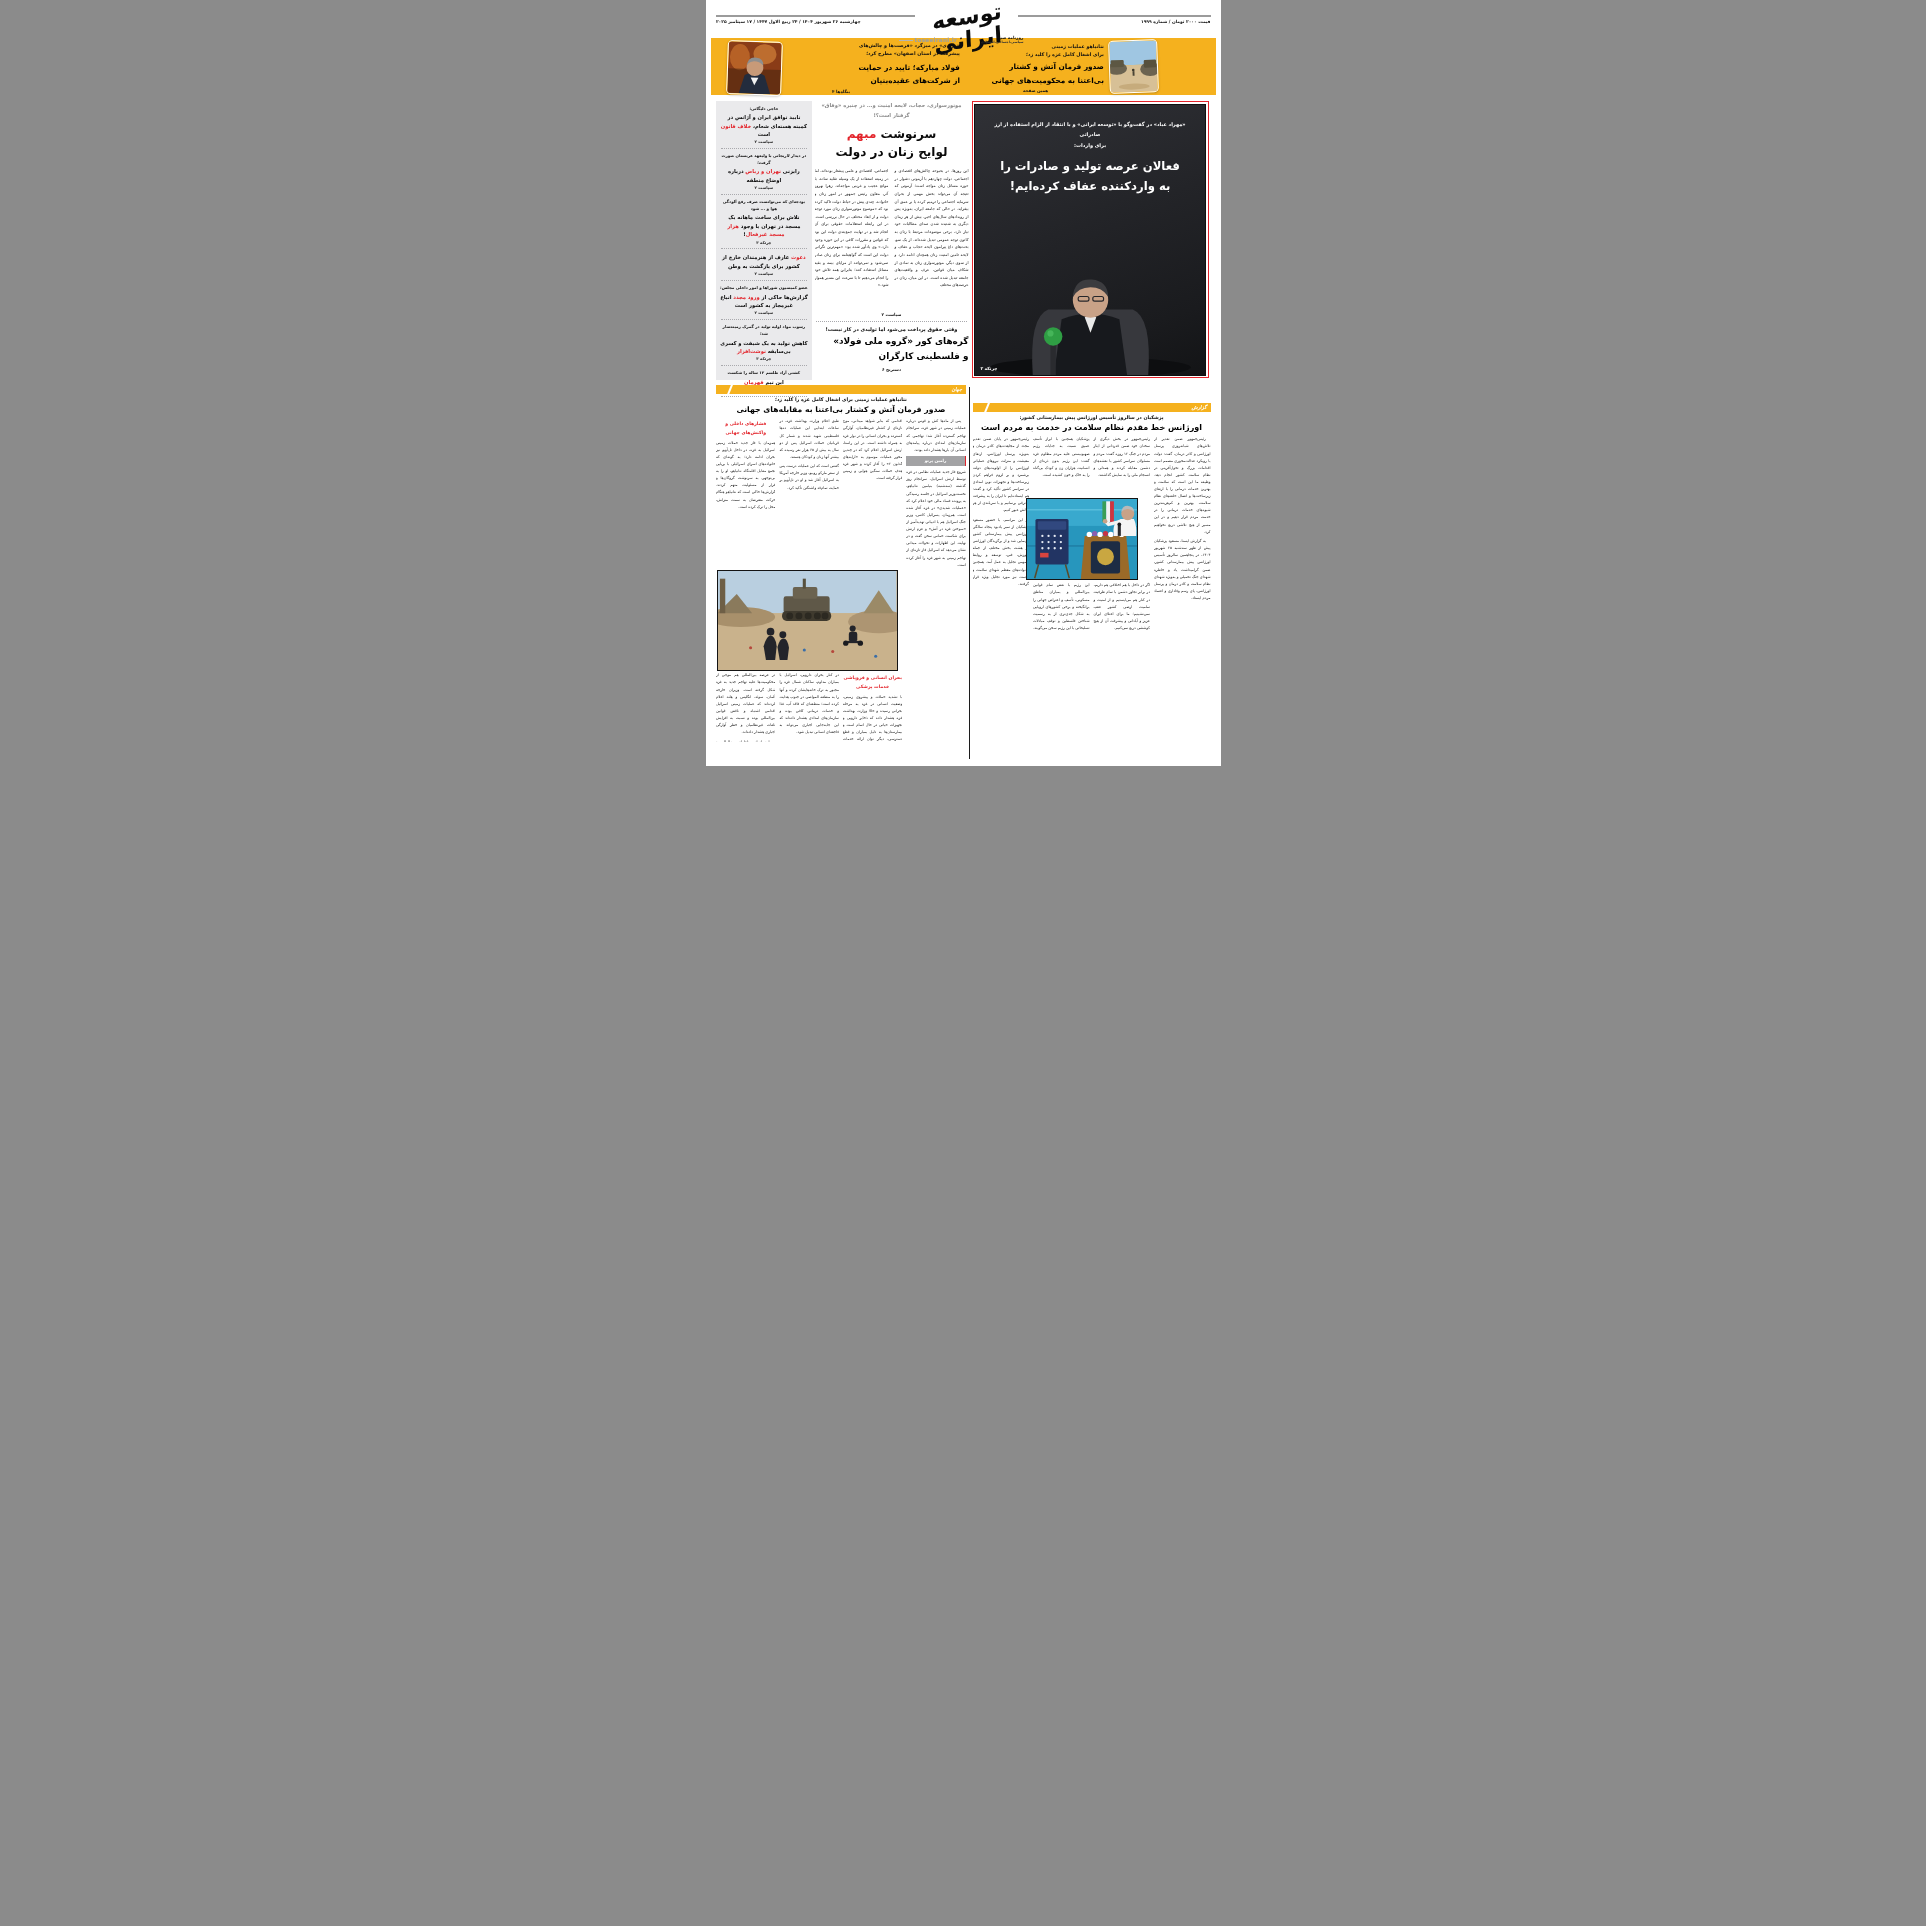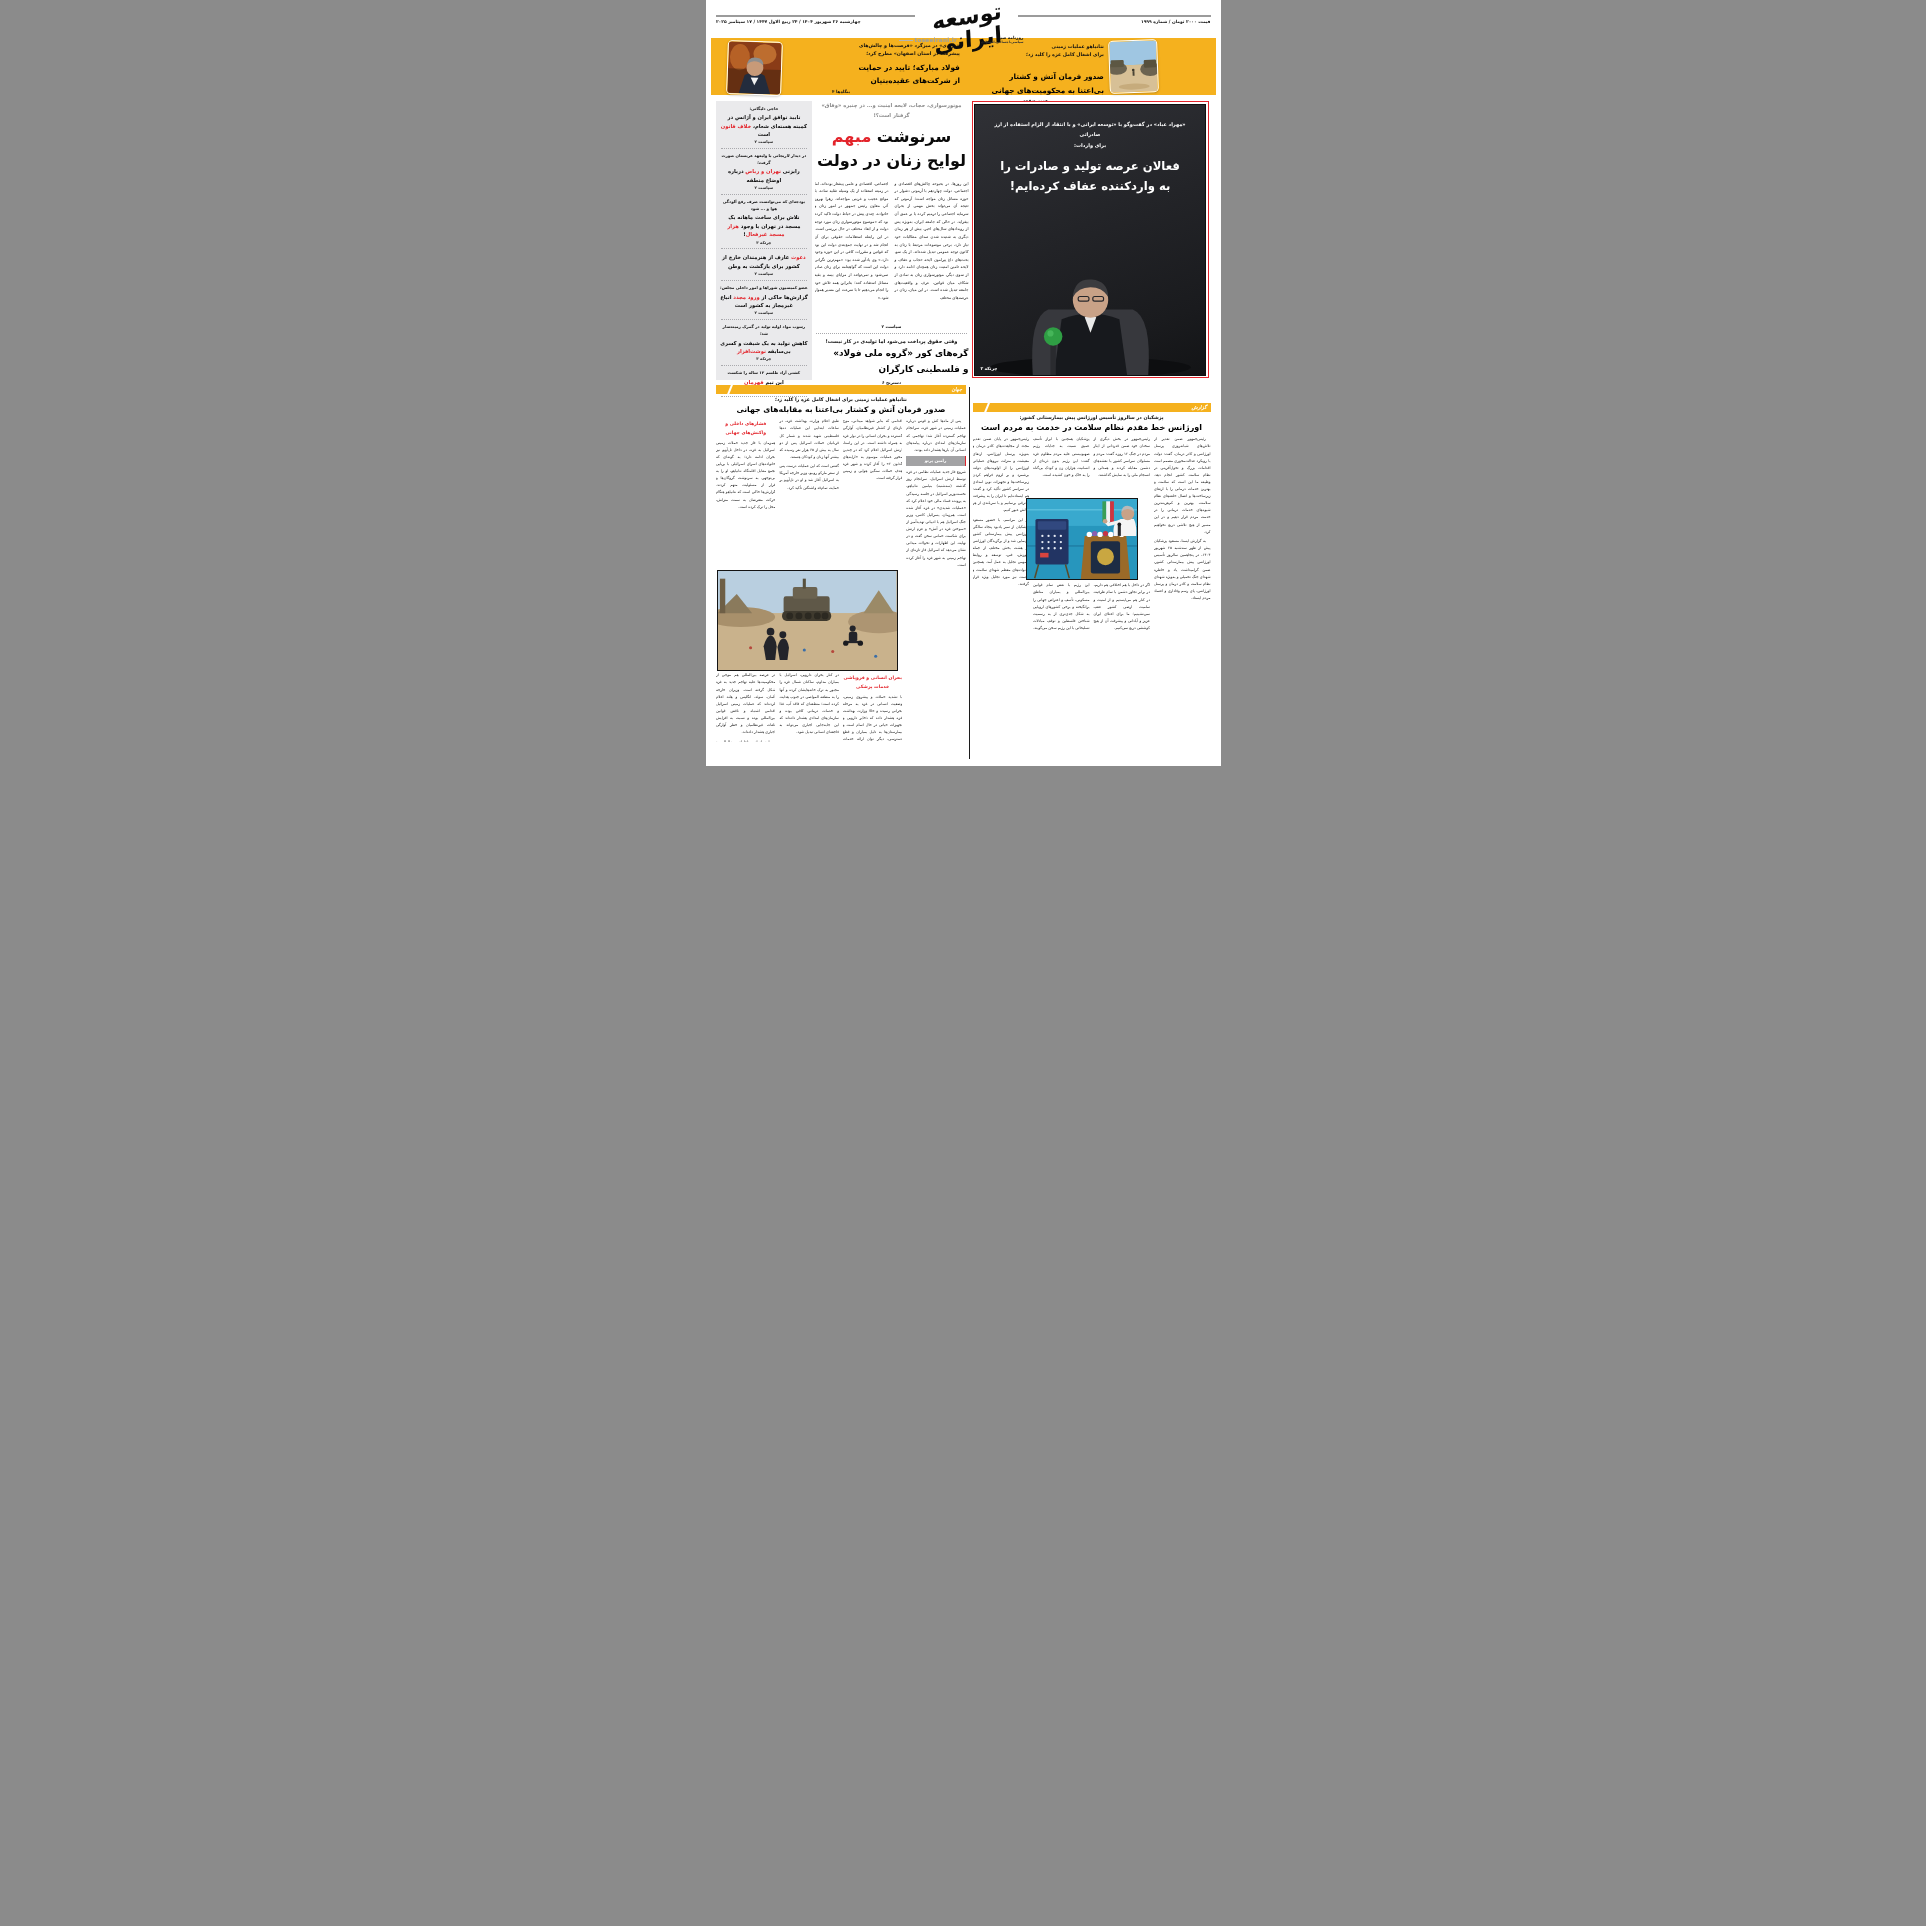--- a/index.html
+++ b/index.html
@@ -23,21 +23,21 @@
   .banner-photo{border:1.5px solid #fff;border-radius:4.6px;overflow:hidden;box-shadow:0 0.8px 2.3px rgba(0,0,0,.25);}
   
   .lead-box{border:1.2px solid #e3242b;background:#fff;padding:1.5px;}
   .lead-inner{position:relative;border:0.4px solid #101010;height:100%;box-sizing:border-box;
               background:linear-gradient(160deg,#303136 0%,#232428 45%,#1a1b1e 80%,#131416 100%);}
   .lead-kicker{color:#fff;font-size:5px;font-weight:bold;text-align:center;line-height:2.1;}
   .lead-headline{color:#fff;font-size:11.6px;font-weight:900;text-align:center;line-height:1.75;}
   .lead-ref{color:#fff;font-size:4.4px;font-weight:bold;}
   
   .gray-kicker{color:#8c8c8c;font-size:5.2px;font-weight:bold;text-align:center;line-height:1.9;}
-  .women-h1{font-size:16px;font-weight:900;color:#0a0a0a;text-align:center;line-height:1.55;}
+  .women-h1{font-size:12px;font-weight:900;color:#0a0a0a;text-align:center;line-height:1.55;}
   .women-h1 .red{color:#e3242b;}
   .body-cols2{column-count:2;column-gap:6.2px;font-size:3.9px;line-height:1.95;text-align:justify;
               color:#141414;overflow:hidden;}
   .body-cols2 p{margin:0 0 2.3px;}
   .page-ref{font-size:4.2px;font-weight:bold;text-align:center;color:#111;}
   .dots{border-top:1.2px dotted #a9a9ad;height:0;margin:3.9px 1.5px;}
   .steel-kicker{font-size:5px;font-weight:bold;text-align:center;color:#0a0a0a;}
   .steel-headline{font-size:8.9px;font-weight:900;text-align:right;color:#000;line-height:1.75;}
   
   .sidebar{background:#eaeaec;padding:4.6px 3.9px;box-sizing:border-box;}
@@ -99,21 +99,21 @@
         <rect x="58" y="78" width="5" height="12" fill="#4a4435"></rect>
         <circle cx="60" cy="75" r="3.5" fill="#3f3a2d"></circle>
         <ellipse cx="61" cy="118" rx="40" ry="8" fill="#c6ab7c"></ellipse>
       </svg>
     </div>
     <div class="abs" style="left:254px;top:4.6px;width:139px;text-align:right;">
       <div class="teaser-kicker">
         <span>نتانیاهو عملیات زمینی</span><br>
         <span>برای اشغال کامل غزه را کلید زد؛</span>
       </div>
-      <div class="teaser-headline" style="margin-top:11px;">
+      <div class="teaser-headline" style="margin-top:1px;">
         <span>صدور فرمان آتش و کشتار</span><br>
         <span>بی‌اعتنا به محکومیت‌های جهانی</span>
       </div>
       <div class="teaser-ref" style="margin-top:1.5px;text-align:left;margin-left:58px;">همین صفحه</div>
     </div>
 
     <div class="abs banner-photo" style="left:16.6px;top:2.7px;width:53px;height:52px;transform:rotate(2deg);">
       <svg width="53" height="52" viewBox="0 0 138 134">
         <rect width="138" height="134" fill="#8a3c17"></rect>
         <ellipse cx="30" cy="40" rx="26" ry="34" fill="#c06a2a" opacity=".8"></ellipse>

